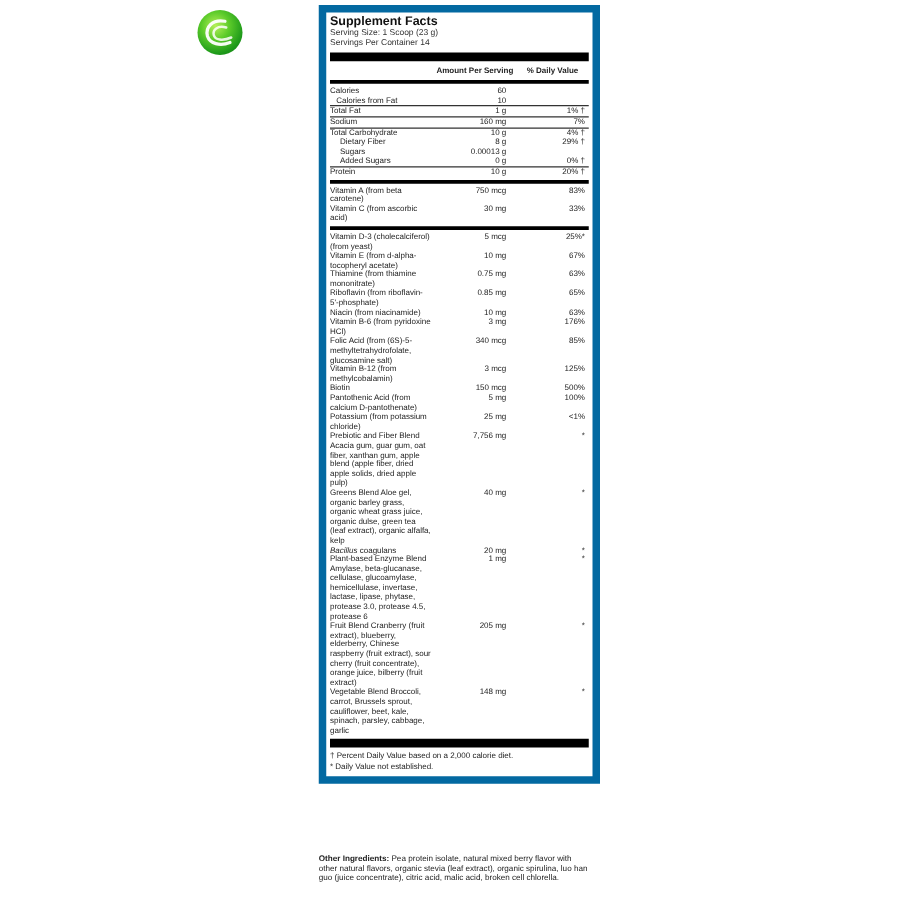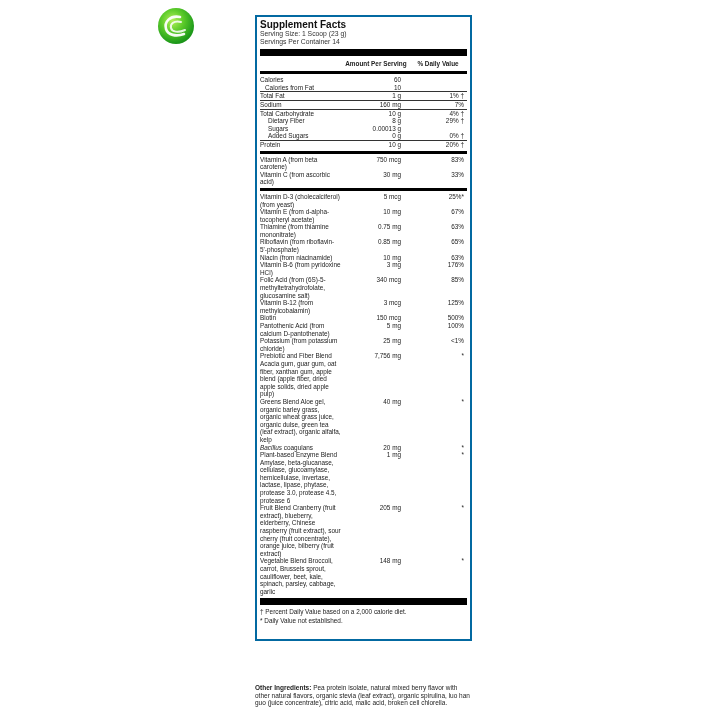--- a/index.html
+++ b/index.html
@@ -1,21 +1,21 @@
 <!DOCTYPE html>
 <html><head>
 <meta charset="utf-8">
 <style>
   html, body { margin: 0; padding: 0; background: #ffffff; }
   body { width: 720px; height: 720px; position: relative; overflow: hidden;
          font-family: "Liberation Sans", sans-serif; color: #222; }
   .logo { position: absolute; left: 158px; top: 8px; width: 36px; height: 36px; border-radius: 50%;
           background: radial-gradient(circle at 40% 35%, #b6f05a 0%, #5ccb2a 35%, #1e9a1a 70%, #0f6e12 100%); }
   .logo svg { position: absolute; left: 0; top: 0; }
-  .label { position: absolute; left: 255px; top: 15px; width: 207px; border: 2px solid #0369a1; padding: 2px 3px 14px 3px;
+  .label { position: absolute; left: 255px; top: 4px; width: 207px; border: 6px solid #0369a1; padding: 2px 3px 3px 3px;
            font-size: 6.4px; line-height: 7.6px; }
   .title { font-weight: bold; font-size: 10px; line-height: 11px; color: #111; }
   .sub { font-size: 6.8px; line-height: 7.8px; color: #333; }
   .bar-thick { height: 7px; background: #000; margin: 3px 0 2px; }
   .bar-med { height: 3px; background: #000; margin: 2px 0; }
   .hdr { display: flex; font-weight: bold; text-align: center; font-size: 6.4px; line-height: 7.6px; padding: 2px 0 2px; }
   .hdr .c1 { width: 40%; }
   .hdr .c2 { width: 32%; }
   .hdr .c3 { width: 28%; }
   .row { display: flex; align-items: flex-start; }

